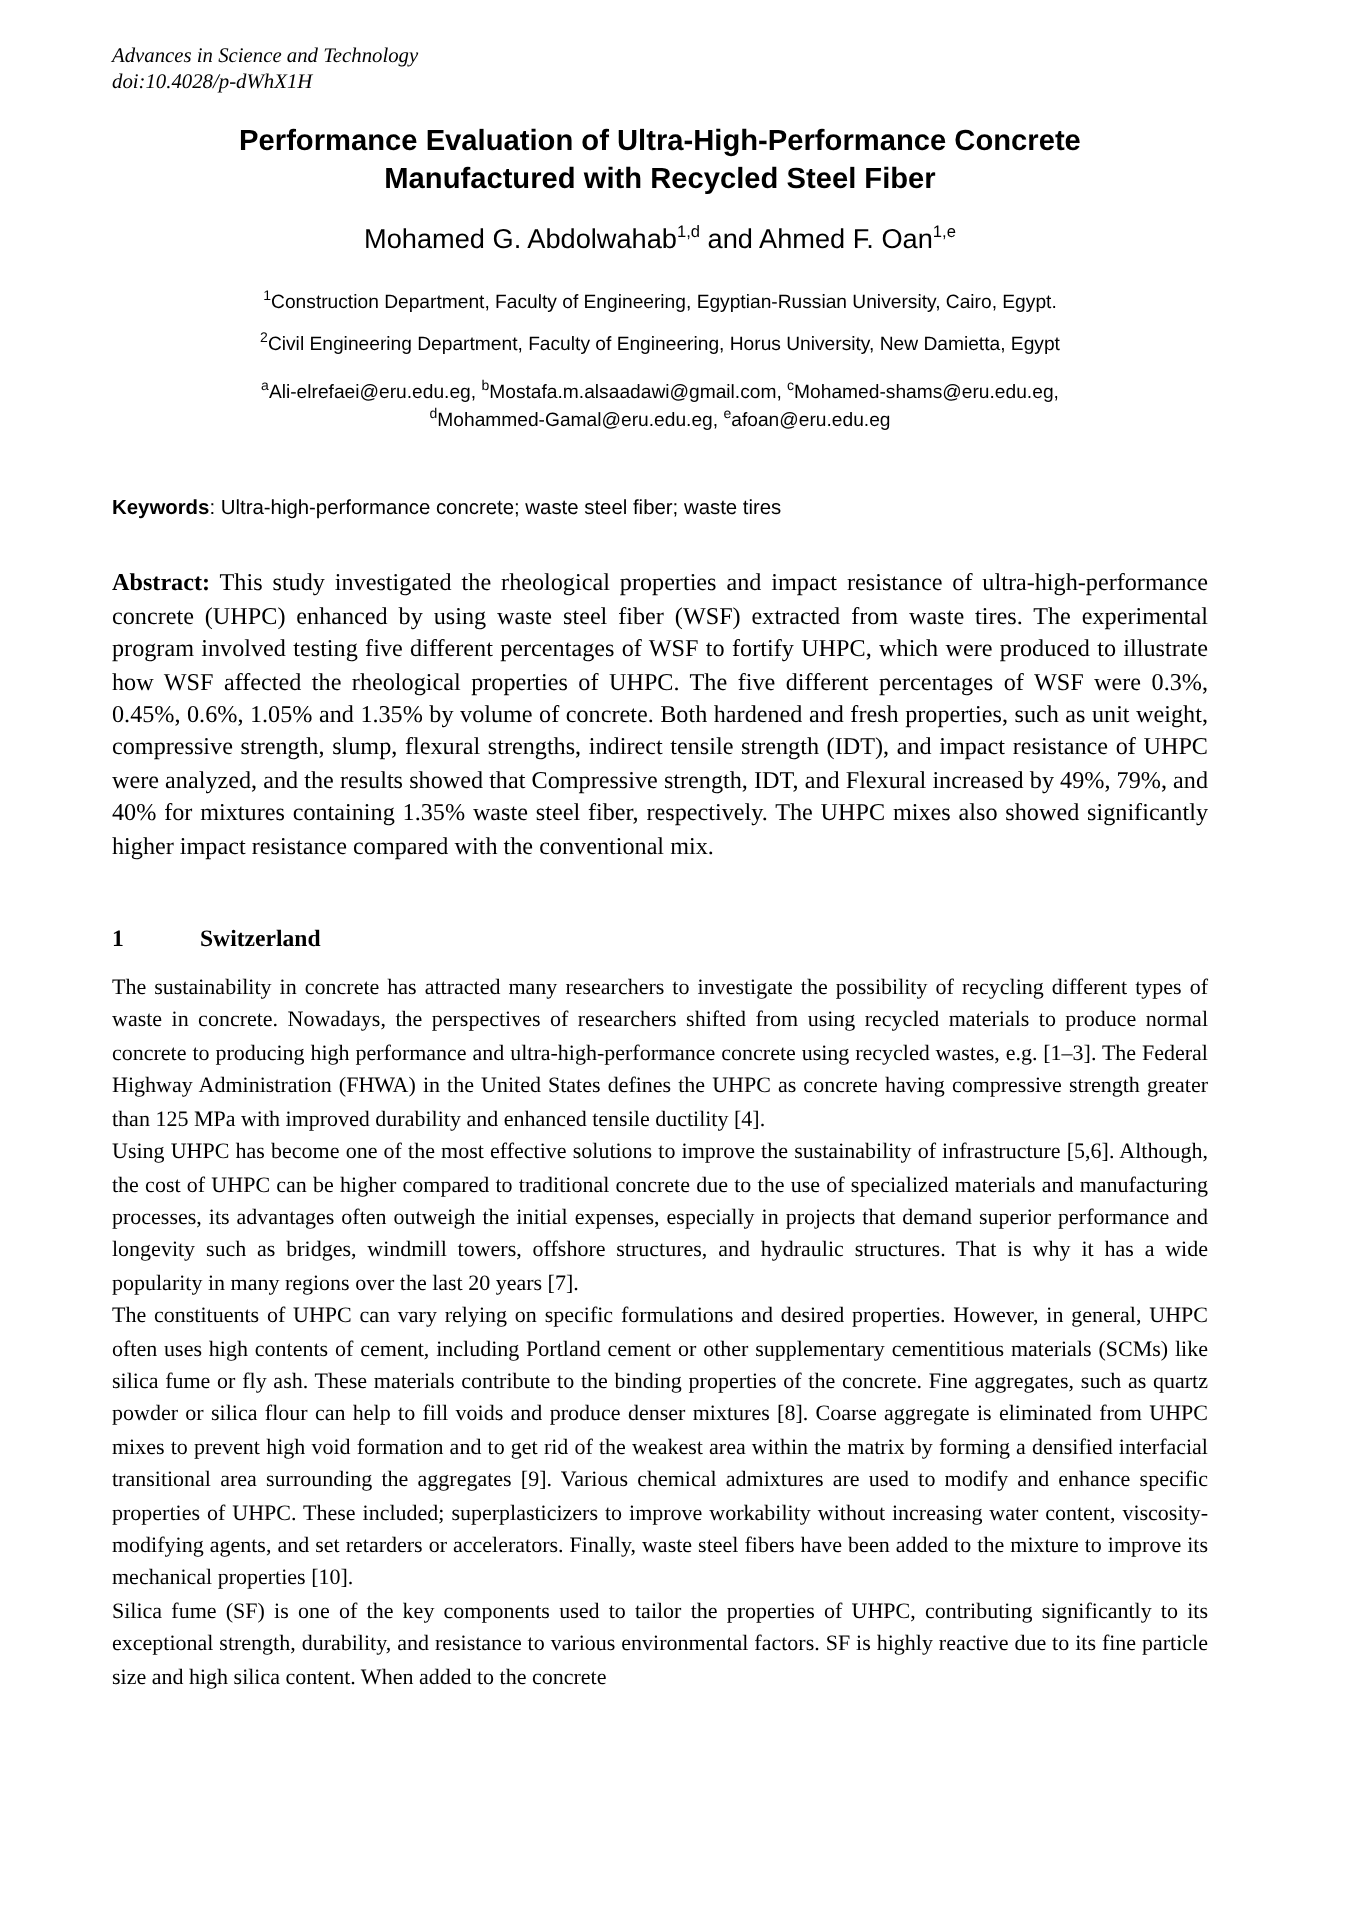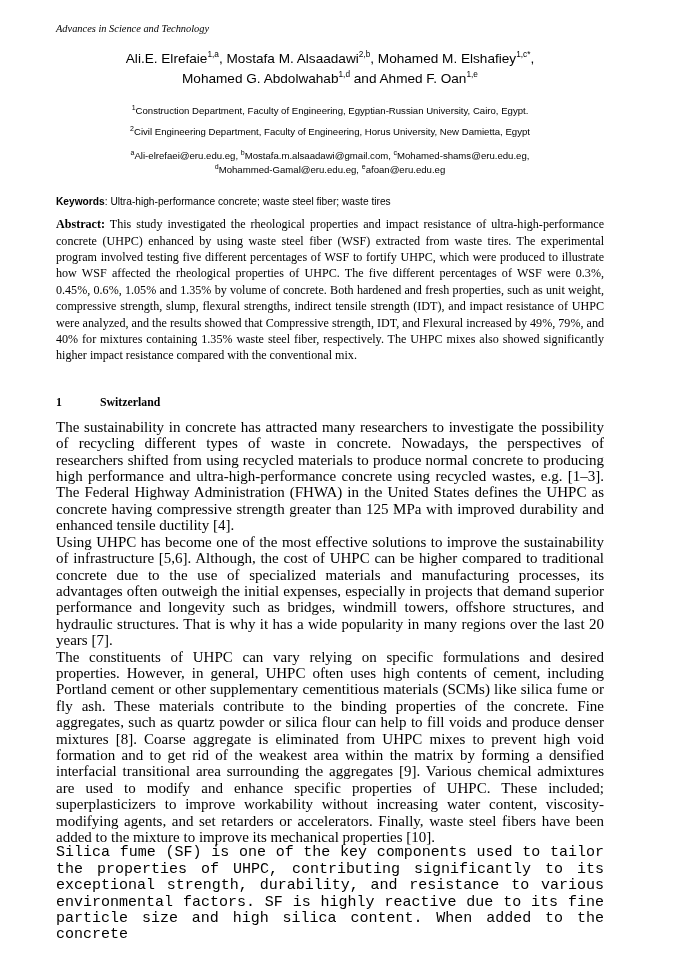--- a/index.html
+++ b/index.html
@@ -75,71 +75,70 @@
     margin-top: 7px;
   }
   .emails sup { font-size: 7px; vertical-align: super; line-height: 0; }
 
   
   .keywords {
     font-family: "Liberation Sans", "DejaVu Sans", sans-serif;
     font-size: 10.2px;
     line-height: 14px;
     text-align: left;
-    margin-top: 18px;
+    margin-top: 30px;
   }
   .keywords .kw-label { font-weight: bold; }
 
   
   .abstract {
     font-size: 12.1px;
     line-height: 16.4px;
     text-align: justify;
     text-justify: inter-word;
-    margin-top: 7px;
+    margin-top: 21px;
   }
   .abstract .ab-label { font-weight: bold; }
 
   
   .section-heading {
     font-weight: bold;
     font-size: 11.8px;
     line-height: 16px;
     margin-top: 30px;
     margin-bottom: 9px;
     display: flex;
   }
   .section-heading .sec-num { width: 44px; flex: 0 0 44px; }
 
   
   .body-text p {
-    font-size: 15px;
+    font-size: 11px;
     line-height: 16.4px;
     text-align: justify;
     text-justify: inter-word;
     margin: 0;
   }
-  .body-text p.last-line-natural { text-align-last: left; font-family: Liberation Mono, monospace; }
+  .body-text p.last-line-natural { text-align-last: left; }
 </style>
 </head>
 <body>
 
 <div class="page">
 
   <div class="journal-header">
     <div class="left">
       <div>Advances in Science and Technology</div>
+      <div>doi:10.4028/p-dWhX1H</div>
     </div>
   </div>
 
+  <div class="article-title">Performance Evaluation of Ultra-High-Performance Concrete Manufactured with Recycled Steel Fiber</div>
 
   <div class="authors">
-    <div>
-      <span><span>Ali.E. Elrefaie</span><sup>1,a</sup><span>, </span></span><span><span>Mostafa M. Alsaadawi</span><sup>2,b</sup><span>, </span></span><span><span>Mohamed M. Elshafiey</span><sup>1,c*</sup><span>,</span></span>
-    </div>
     <div>
       <span><span>Mohamed G. Abdolwahab</span><sup>1,d</sup><span> and </span></span><span><span>Ahmed F. Oan</span><sup>1,e</sup></span>
     </div>
   </div>
 
   <div class="affiliations">
     <div><sup>1</sup><span>Construction Department, Faculty of Engineering, Egyptian-Russian University, Cairo, Egypt.</span></div>
     <div><sup>2</sup><span>Civil Engineering Department, Faculty of Engineering, Horus University, New Damietta, Egypt</span></div>
   </div>
 

